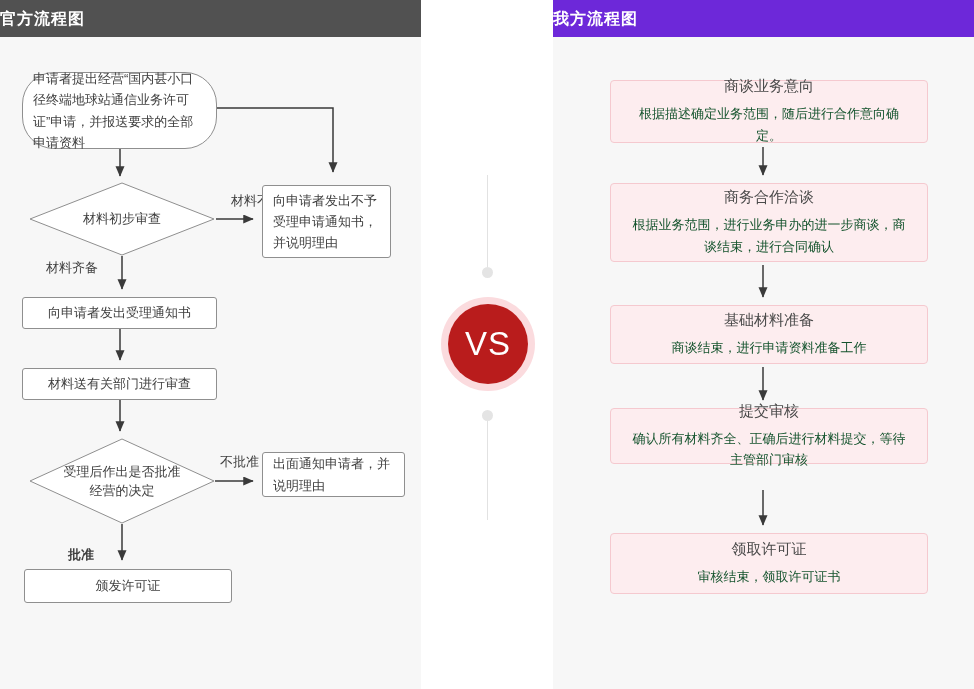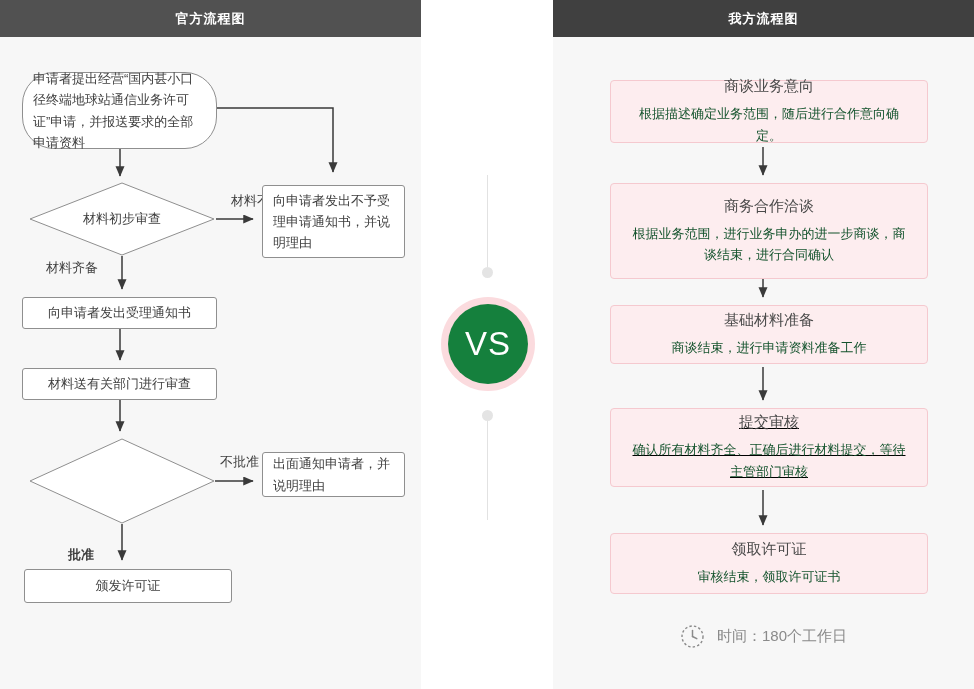--- a/index.html
+++ b/index.html
@@ -20,28 +20,27 @@
     background: #f7f7f7;
   }
   .panel-left { left: 0; }
   .panel-right { left: 553px; }
   .panel-header {
     position: absolute;
     top: 0; left: 0;
     width: 100%;
     height: 37px;
     line-height: 37px;
-    text-align: center;
     color: #ffffff;
-    font-size: 13px;
+    font-size: 16px;
     font-weight: bold;
     letter-spacing: 1px;
   }
   .panel-left .panel-header { background: #515151; }
-  .panel-right .panel-header { background: #404040; }
+  .panel-right .panel-header { background: #6d28d9; }
 
   
   #diagram-svg {
     position: absolute;
     left: 0; top: 0;
     width: 974px; height: 689px;
     z-index: 1;
     pointer-events: none;
   }
 
@@ -109,21 +108,21 @@
     background: #fbdbde;
     z-index: 3;
     display: flex;
     align-items: center;
     justify-content: center;
   }
   .vs-circle {
     width: 80px;
     height: 80px;
     border-radius: 50%;
-    background: #15803d;
+    background: #b91c1c;
     color: #ffffff;
     font-size: 33px;
     letter-spacing: 1px;
     display: flex;
     align-items: center;
     justify-content: center;
   }
 
   
   .step-box {
@@ -202,34 +201,35 @@
   </div>
 
   <div class="flow-box align-left" style="left:22px; top:72px; width:195px; height:77px;border-radius:32px;">
     <span>申请者提出经营“国内甚小口径终端地球站通信业务许可证”申请，并报送要求的全部申请资料</span>
   </div>
 
   <div class="diamond-label" style="left:52px; top:206px; width:140px; height:26px;">材料初步审查</div>
 
   <div class="edge-label" style="left:207px; top:192px;margin-left:24px;">材料不齐</div>
 
-  <div class="flow-box align-left" style="left:262px; top:185px; width:143px; height:73px;">
+  <div class="flow-box align-left" style="left:262px; top:185px; width:129px; height:73px;">
     <span>向申请者发出不予受理申请通知书，并说明理由</span>
   </div>
 
   <div class="edge-label" style="left:46px; top:259px;">材料齐备</div>
 
   <div class="flow-box align-center" style="left:22px; top:368px; width:195px; height:32px;">
     <span>材料送有关部门进行审查</span>
   </div>
 
   <div class="flow-box align-center" style="left:22px; top:297px; width:195px; height:32px;">
     <span>向申请者发出受理通知书</span>
   </div>
 
+  <div class="diamond-label" style="left:58px; top:459px; width:128px; height:44px;">受理后作出是否批准经营的决定</div>
 
   <div class="edge-label" style="left:220px; top:453px;">不批准</div>
 
   <div class="flow-box align-left" style="left:262px; top:452px; width:143px; height:45px;">
     <span>出面通知申请者，并说明理由</span>
   </div>
 
   <div class="edge-label" style="left:68px; top:546px;font-weight:bold;">批准</div>
 
   <div class="flow-box align-center" style="left:24px; top:569px; width:208px; height:34px;">
@@ -248,42 +248,34 @@
 
   <div class="panel panel-right">
     <div class="panel-header">我方流程图</div>
   </div>
 
   <div class="step-box" style="top:80px; height:63px;">
     <div class="step-title">商谈业务意向</div>
     <div class="step-desc">根据描述确定业务范围，随后进行合作意向确定。</div>
   </div>
 
-  <div class="step-box" style="top:183px; height:96px;">
+  <div class="step-box" style="top:183px; height:79px;">
     <div class="step-title">商务合作洽谈</div>
     <div class="step-desc">根据业务范围，进行业务申办的进一步商谈，商谈结束，进行合同确认</div>
   </div>
 
   <div class="step-box" style="top:305px; height:59px;">
     <div class="step-title">基础材料准备</div>
     <div class="step-desc">商谈结束，进行申请资料准备工作</div>
   </div>
 
-  <div class="step-box" style="top:408px; height:79px;text-decoration:underline;">
+  <div class="step-box" style="top:408px; height:56px;">
     <div class="step-title">提交审核</div>
     <div class="step-desc">确认所有材料齐全、正确后进行材料提交，等待主管部门审核</div>
   </div>
 
   <div class="step-box" style="top:533px; height:61px;">
     <div class="step-title">领取许可证</div>
     <div class="step-desc">审核结束，领取许可证书</div>
   </div>
 
-  <div class="time-row">
-    <svg width="25" height="25" viewBox="0 0 25 25">
-      <circle cx="12.5" cy="12.5" r="10.5" fill="none" stroke="#8a8a8a" stroke-width="1.4" stroke-dasharray="2.4,2.2"></circle>
-      <line x1="12.5" y1="12.5" x2="12.5" y2="6.5" stroke="#8a8a8a" stroke-width="1.5" stroke-linecap="round"></line>
-      <line x1="12.5" y1="12.5" x2="16.8" y2="14.6" stroke="#8a8a8a" stroke-width="1.5" stroke-linecap="round"></line>
-    </svg>
-    <span>时间：180个工作日</span>
-  </div>
 
 </div>
 
 </body></html>

